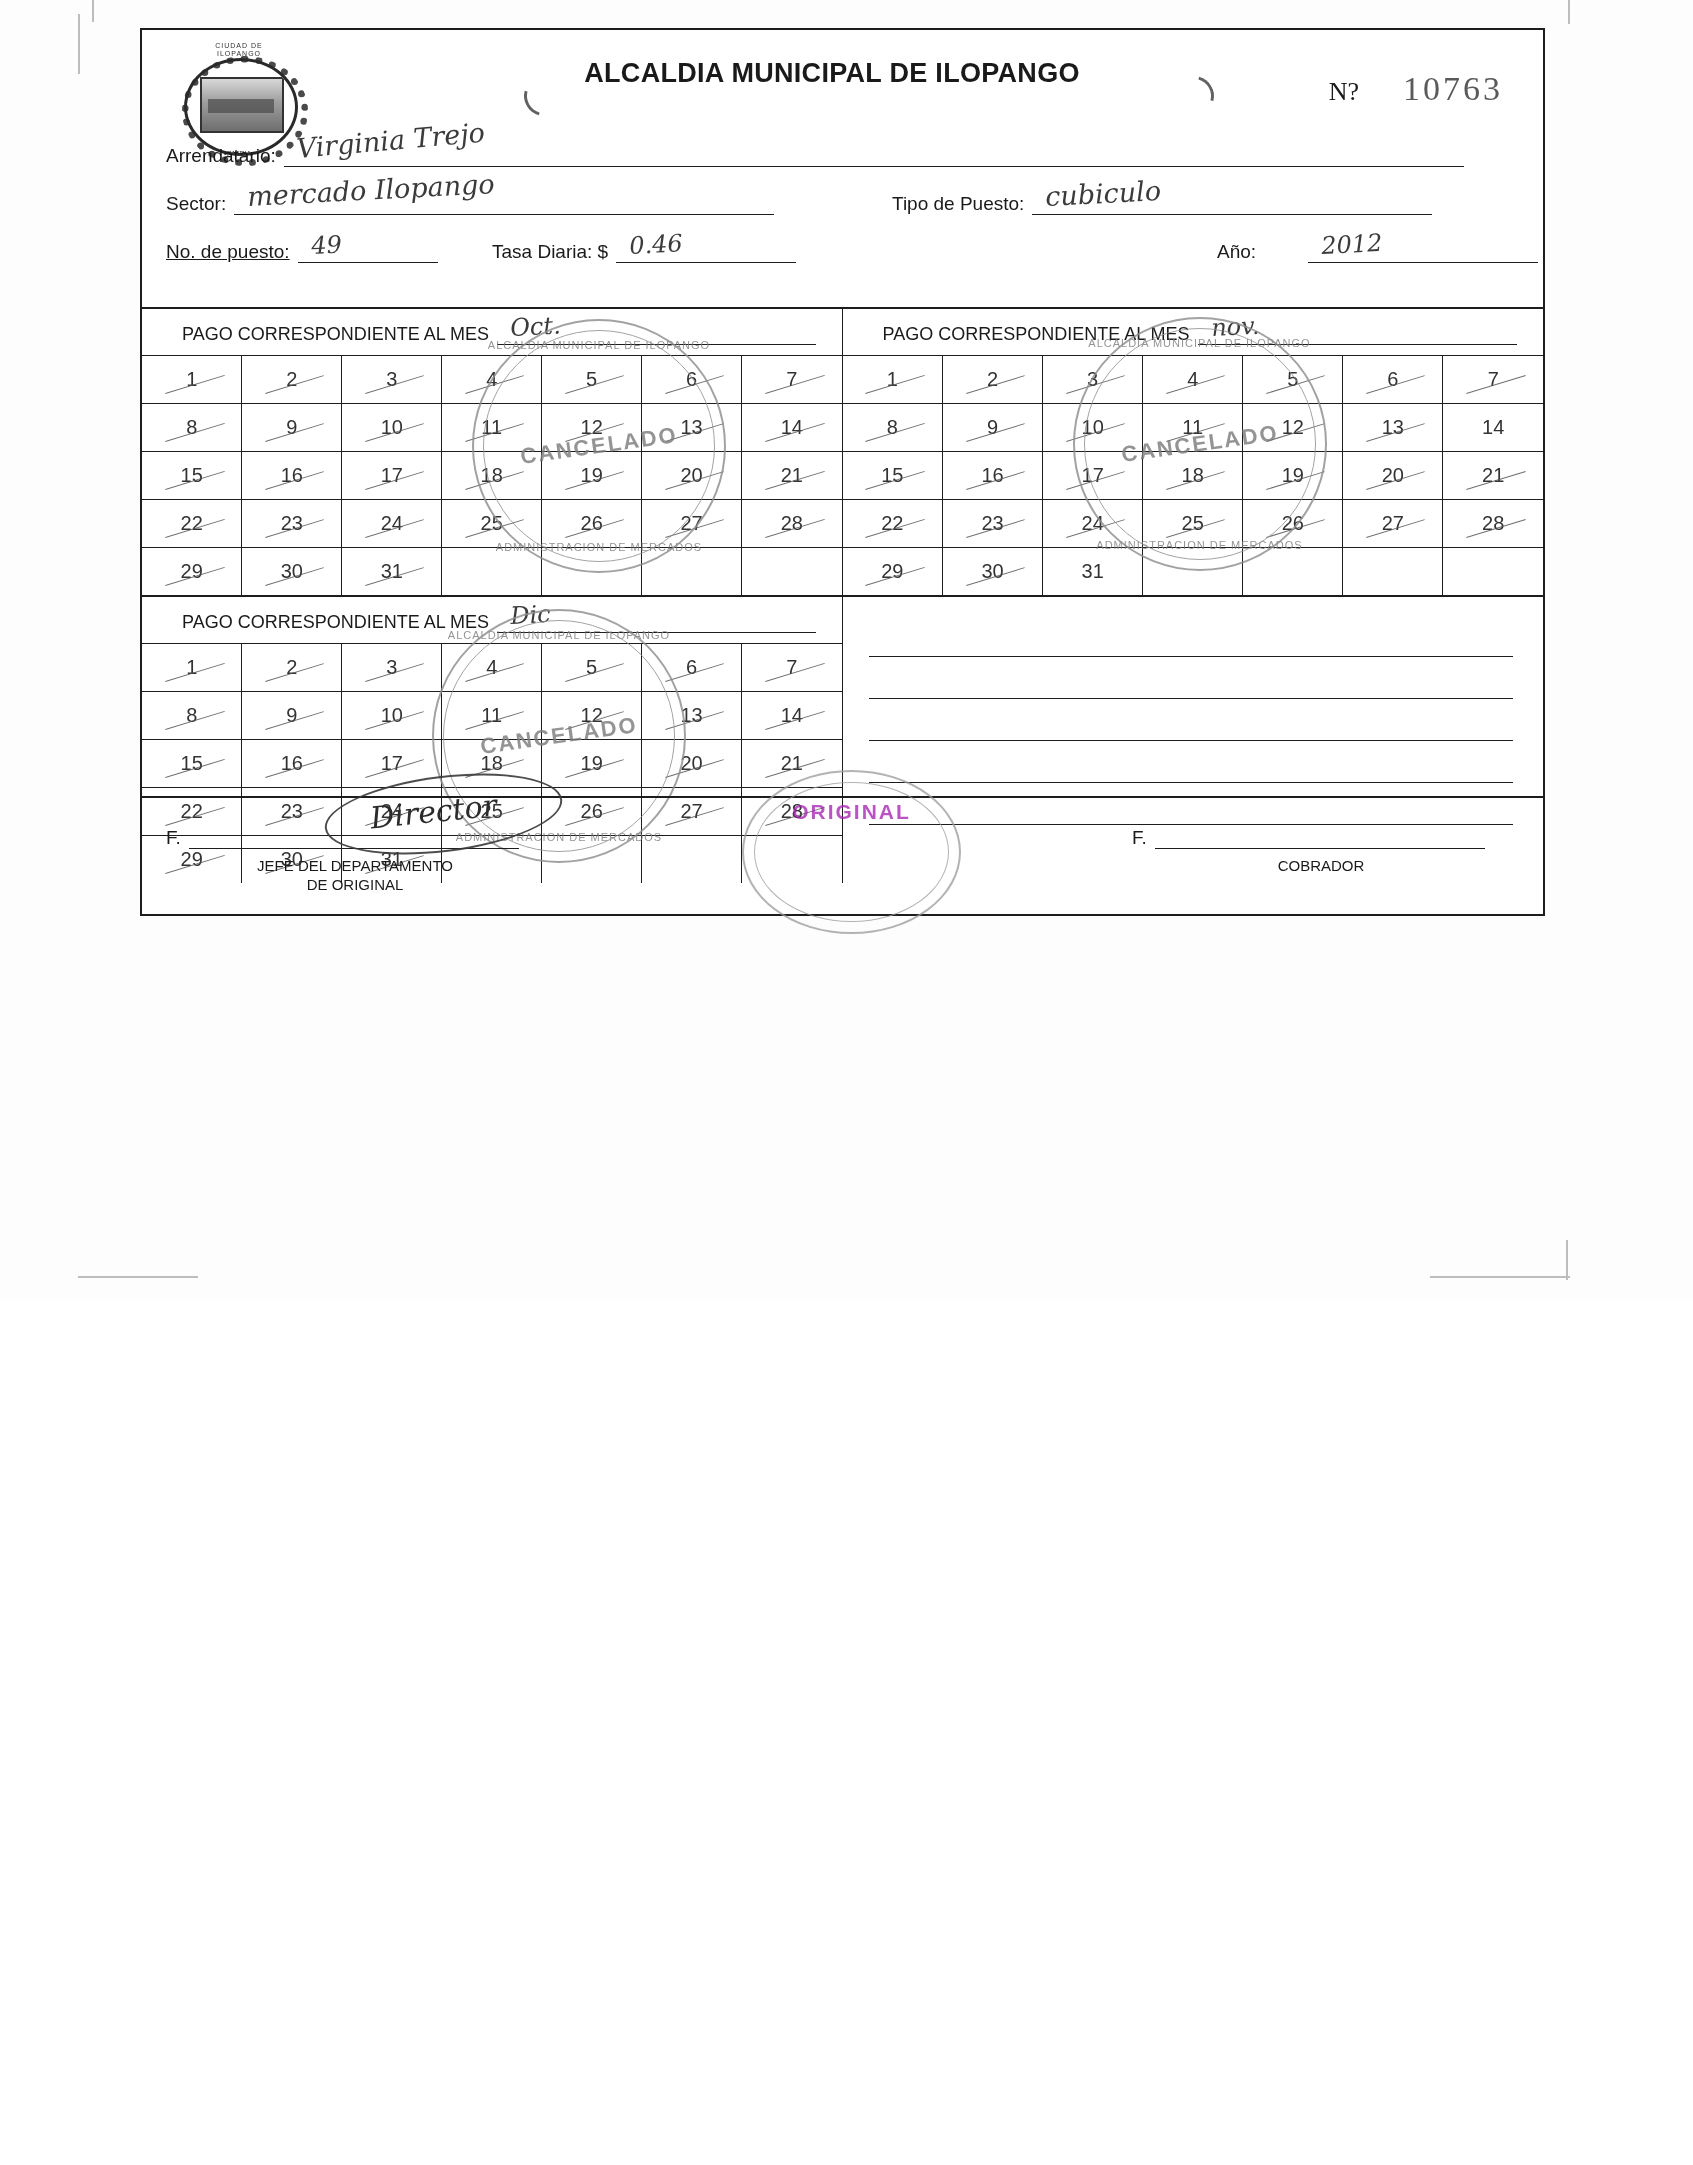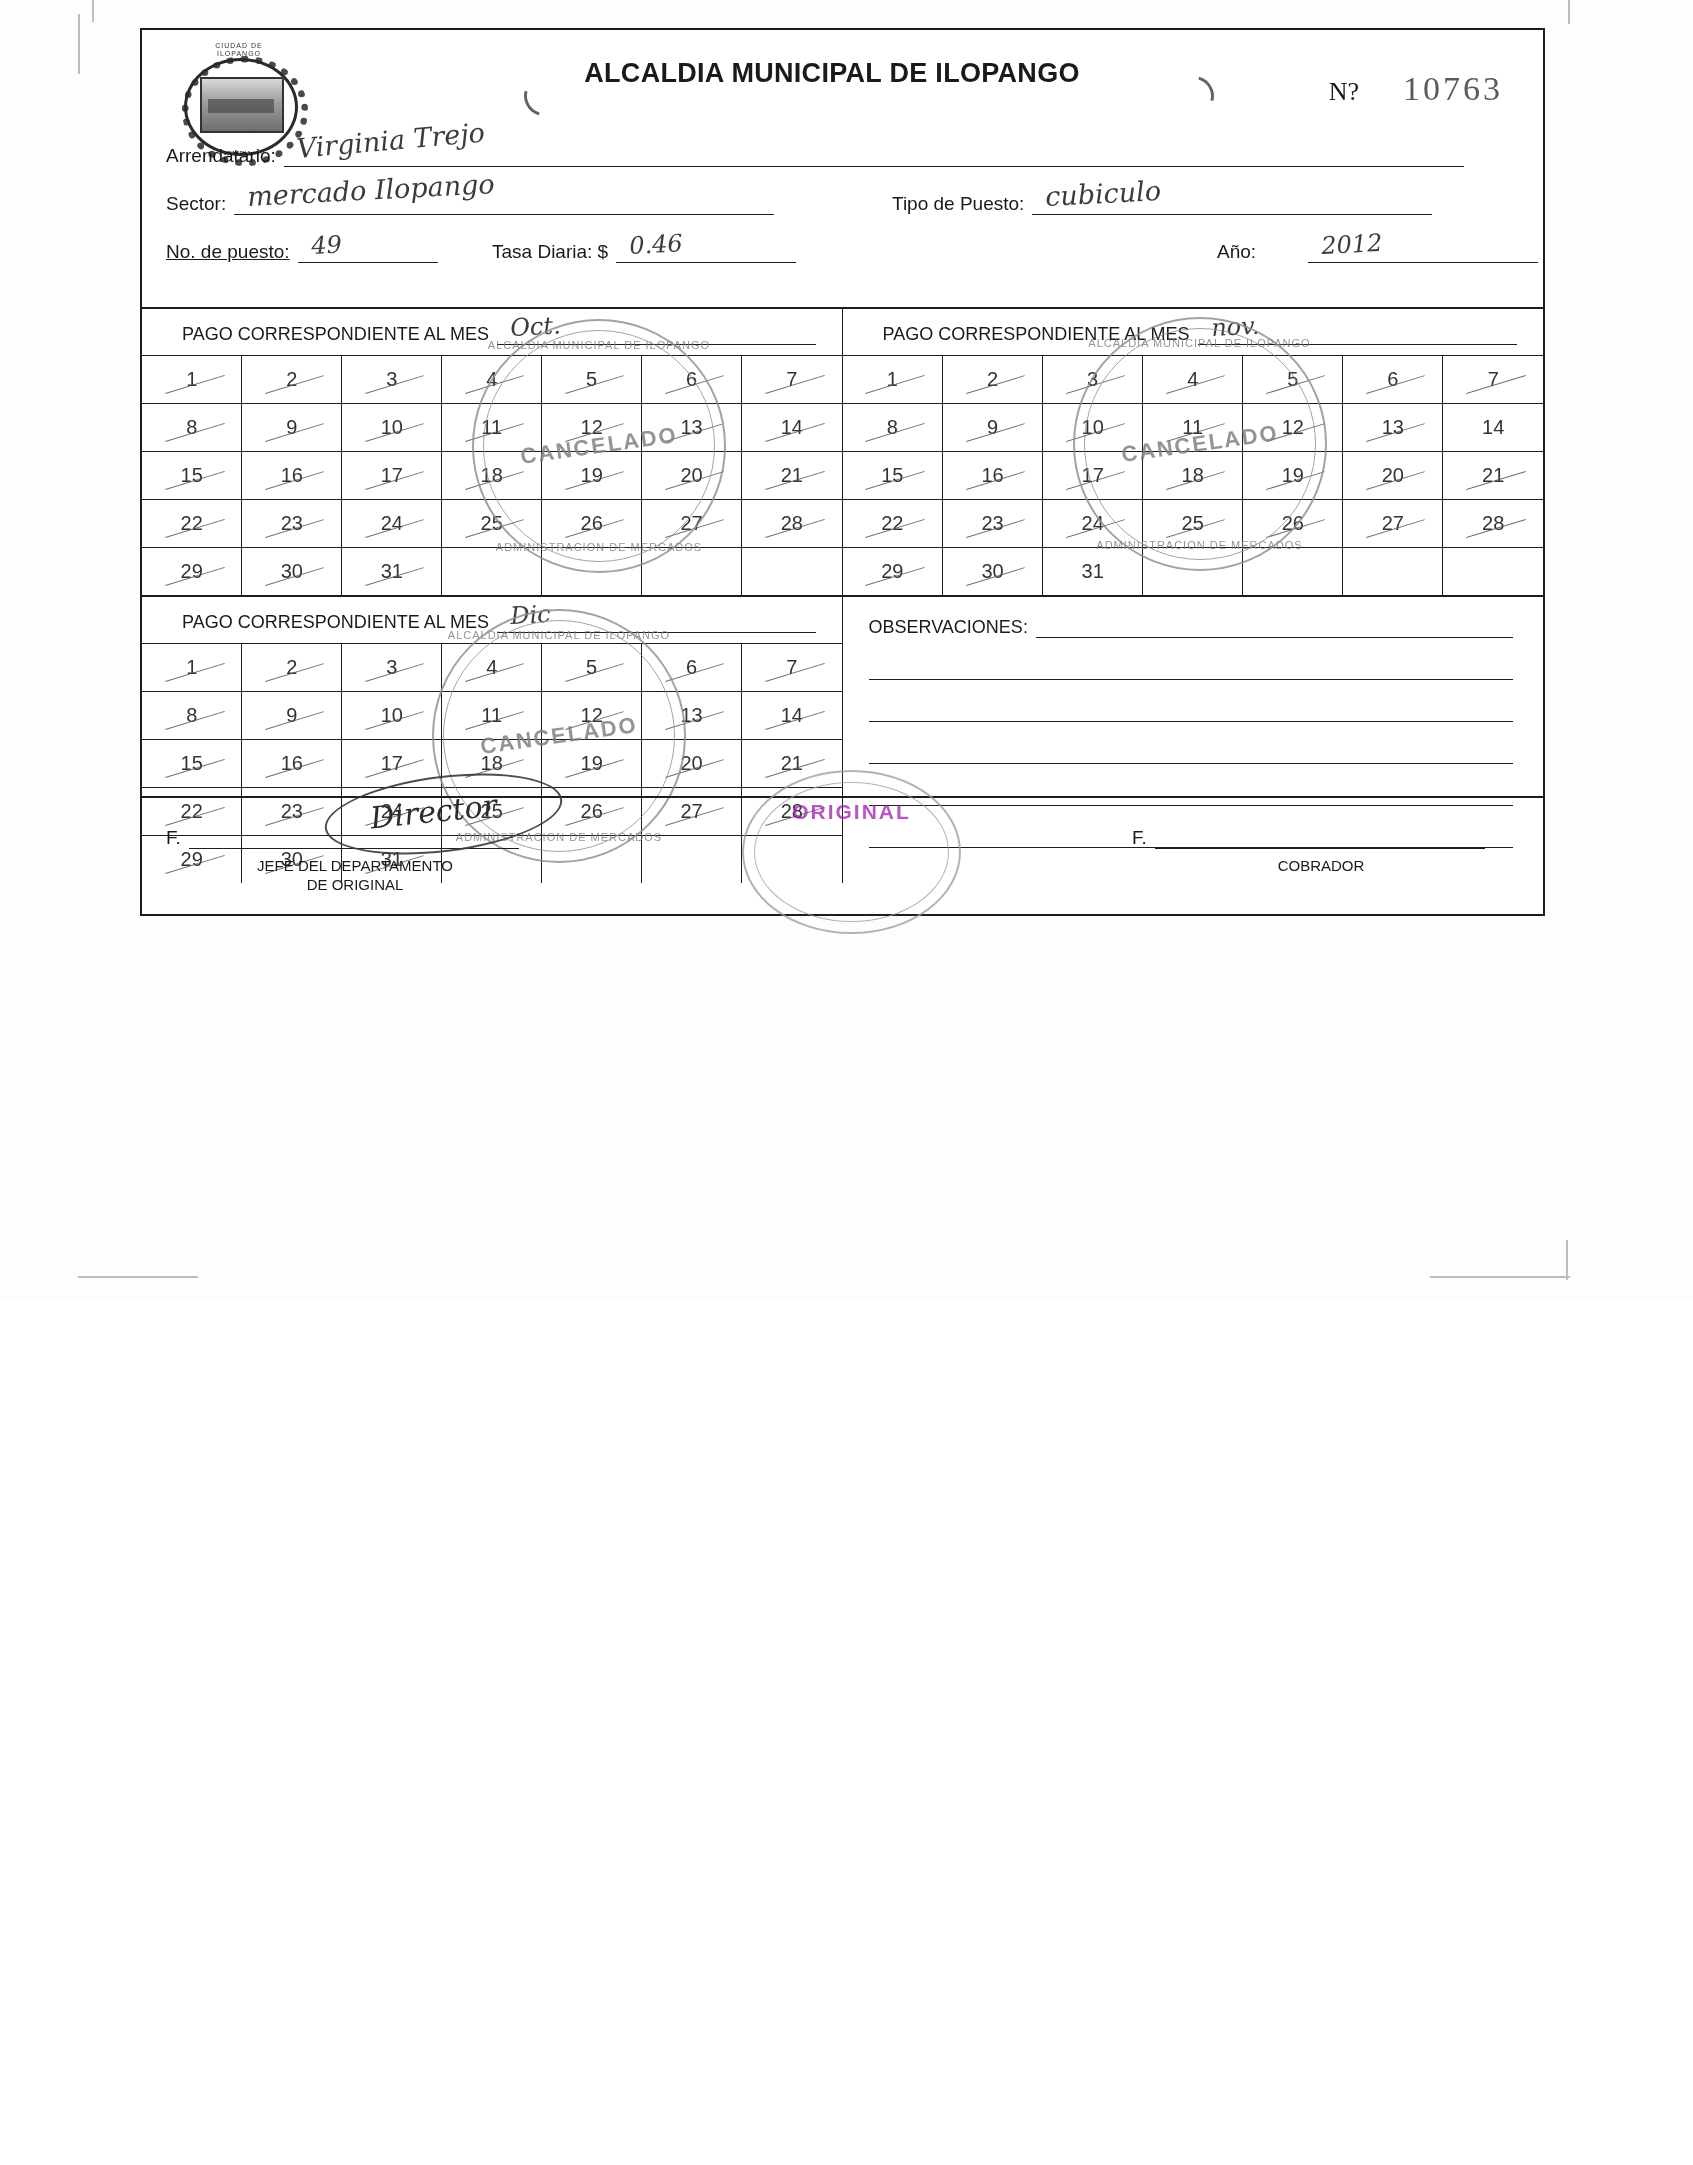--- a/index.html
+++ b/index.html
@@ -642,24 +642,20 @@
           <div class="stamp" style="left:290px;top:12px;width:250px;height:250px;">
             <div class="ring2"></div>
             <div class="txt-top">ALCALDIA MUNICIPAL DE ILOPANGO</div>
             <div class="mid">CANCELADO</div>
             <div class="txt-bot">ADMINISTRACION DE MERCADOS</div>
           </div>
         </div>
 
         <div class="panel right">
           <div class="obs">
-            <div class="obs-first">
-              <span>OBSERVACIONES:</span>
-              <span class="rule"></span>
-            </div>
             <div class="obs-line"></div>
             <div class="obs-line"></div>
             <div class="obs-line"></div>
             <div class="obs-line"></div>
             <div class="obs-line"></div>
           </div>
         </div>
       </div>
     </div>
 

